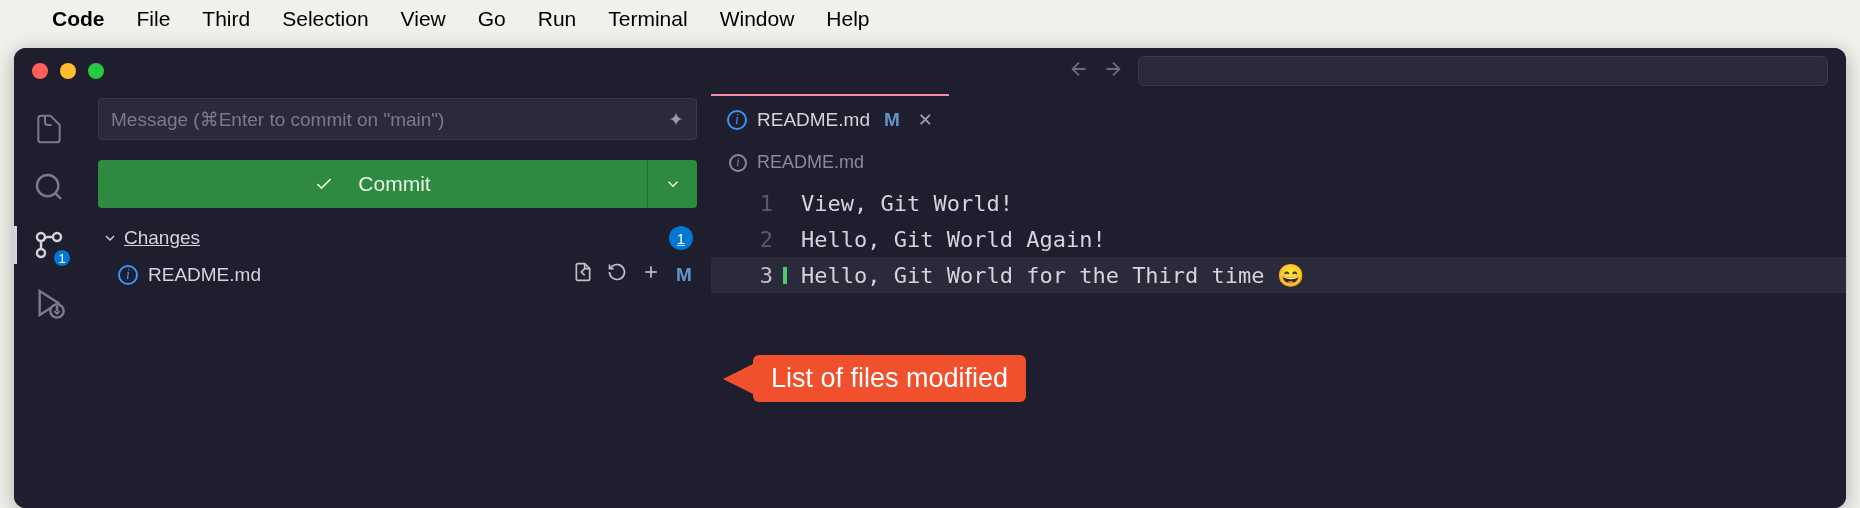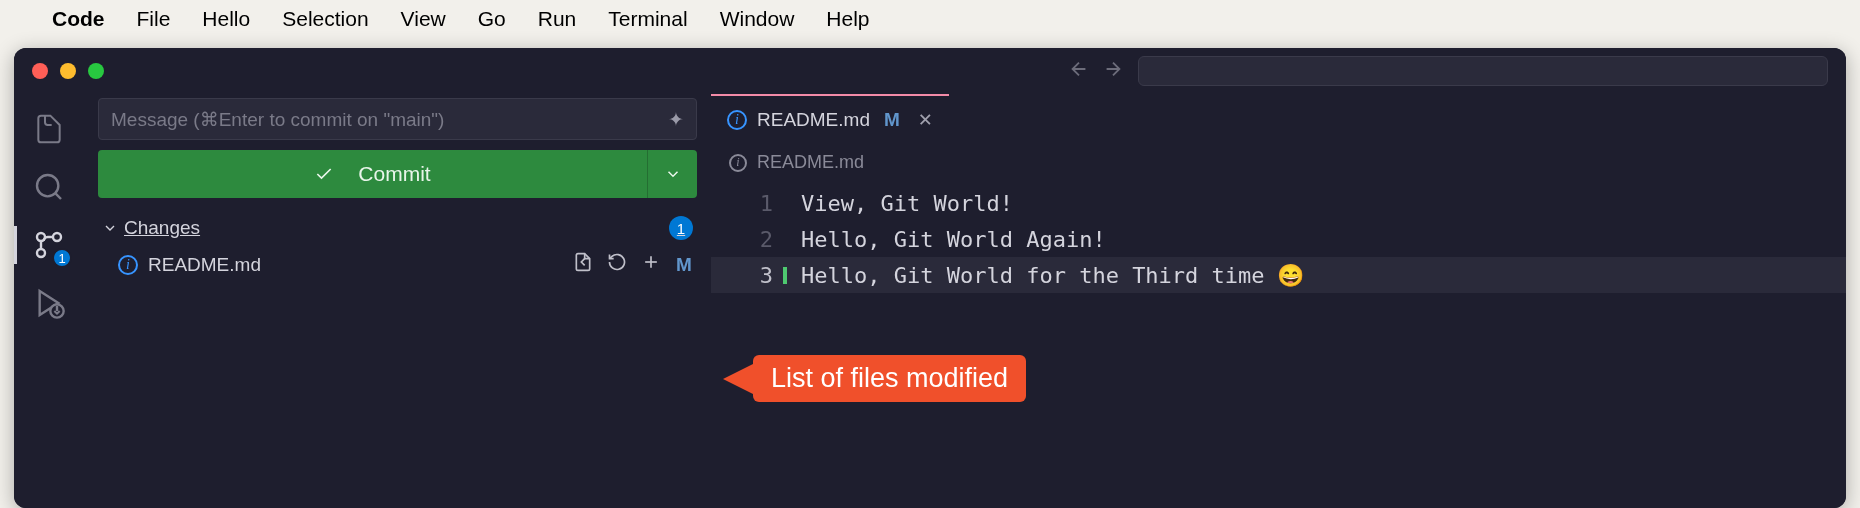--- a/index.html
+++ b/index.html
@@ -141,21 +141,21 @@
     }
     .sidebar-title {
       font-size: 17px;
       letter-spacing: 0.5px;
     }
     .sidebar-actions { display: flex; gap: 18px; align-items: center; }
     .sidebar-actions svg { width: 22px; height: 22px; color: #c0c0ca; }
     .sidebar-actions .more { letter-spacing: 2px; font-size: 18px; color: #c0c0ca; }
     
     .commit-input-row {
-      margin: 4px 14px 10px 14px;
+      margin: 4px 14px 20px 14px;
       background: #2a2a3a;
       border: 1px solid #3a3a4a;
       border-radius: 4px;
       height: 42px;
       display: flex;
       align-items: center;
       padding: 0 12px;
       color: #7a7a88;
       font-size: 19px;
       justify-content: space-between;
@@ -361,21 +361,21 @@
       margin-left: -2px;
     }
   </style>
 </head>
 <body>
 
 <div class="menubar">
   <span class="apple-icon"></span>
   <span class="app-name">Code</span>
   <span>File</span>
-  <span>Hello</span>
+  <span>Third</span>
   <span>Selection</span>
   <span>View</span>
   <span>Go</span>
   <span>Run</span>
   <span>Terminal</span>
   <span>Window</span>
   <span>Help</span>
 </div>
 
 <div class="vscode-window">

